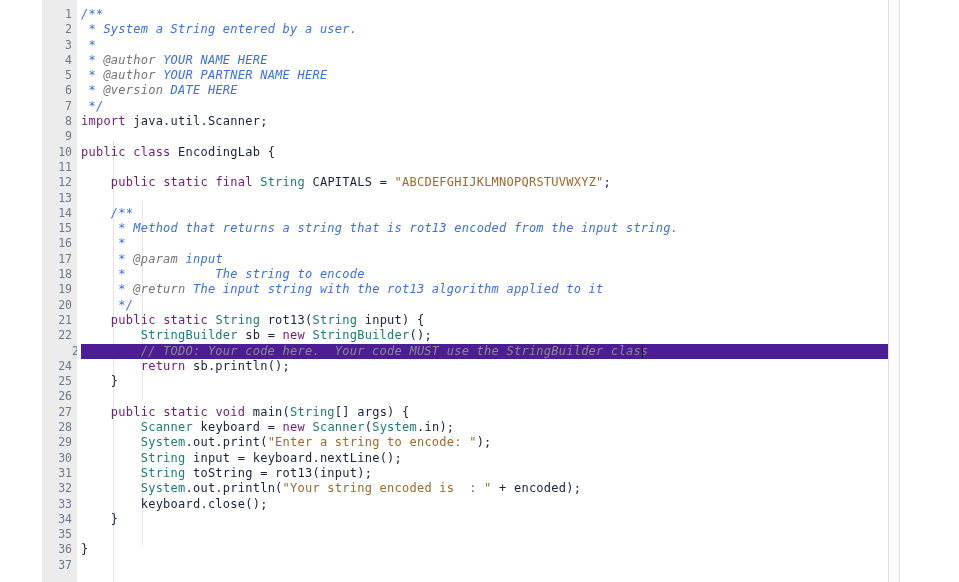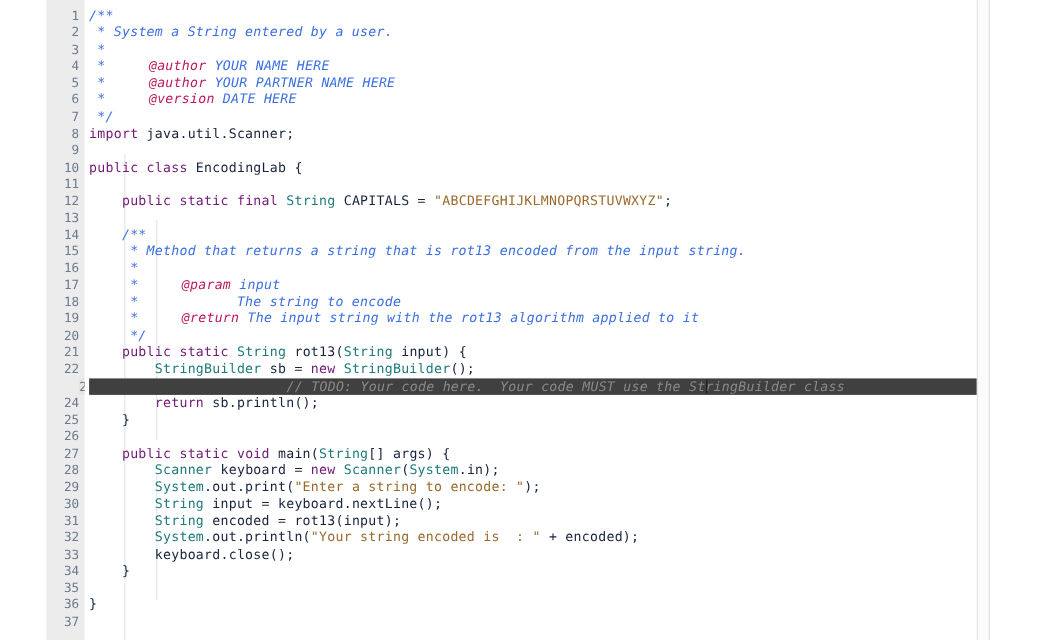--- a/index.html
+++ b/index.html
@@ -84,41 +84,40 @@
   .code-line {
     height: 15.3px;
     line-height: 15.3px;
     font-size: 12px;
     white-space: pre;
     color: #16233b;
     font-family: "DejaVu Sans Mono", "Liberation Mono", monospace;
     letter-spacing: 0.02em;
   }
   .code-line.cur {
-    background: #404040;
-    text-align: center;
+    background: #4c1d95;
   }
 
   
   .indent-guide {
     position: absolute;
     width: 1px;
     background: #e3e3e3;
     z-index: 1;
   }
 
   
   .t-kw      { color: #701a75; }                    
   .t-type    { color: #1f7a7a; }                    
   .t-ident   { color: #16233b; }                    
   .t-str     { color: #9b6a2f; }                    
   .t-punc    { color: #16233b; }
   .t-cmt     { color: #8a8a8a; font-style: italic; }      
   .t-doc     { color: #3b6fe0; font-style: italic; }      
-  .t-doctag  { color: #be185d; font-style: italic; margin-left: 32px; }      
+  .t-doctag  { color: #737373; font-style: italic; }      
   .t-docmark { color: #3b6fe0; font-style: italic; }      
 
   
   #caret {
     position: absolute;
     width: 1px;
     background: #1a1a1a;
     z-index: 5;
   }
 
@@ -236,21 +235,21 @@
           <div class="code-line"><span class="t-punc">    </span><span class="t-kw">public</span><span class="t-punc"> </span><span class="t-kw">static</span><span class="t-punc"> </span><span class="t-type">String</span><span class="t-ident"> rot13</span><span class="t-punc">(</span><span class="t-type">String</span><span class="t-ident"> input</span><span class="t-punc">) {</span></div>
           <div class="code-line"><span class="t-punc">        </span><span class="t-type">StringBuilder</span><span class="t-ident"> sb </span><span class="t-punc">= </span><span class="t-kw">new</span><span class="t-punc"> </span><span class="t-type">StringBuilder</span><span class="t-punc">();</span></div>
           <div class="code-line cur"><span class="t-cmt">        // TODO: Your code here.  Your code MUST use the StringBuilder class</span></div>
           <div class="code-line"><span class="t-punc">        </span><span class="t-kw">return</span><span class="t-ident"> sb.println</span><span class="t-punc">();</span></div>
           <div class="code-line"><span class="t-punc">    }</span></div>
           <div class="code-line">&nbsp;</div>
           <div class="code-line"><span class="t-punc">    </span><span class="t-kw">public</span><span class="t-punc"> </span><span class="t-kw">static</span><span class="t-punc"> </span><span class="t-kw">void</span><span class="t-ident"> main</span><span class="t-punc">(</span><span class="t-type">String</span><span class="t-ident">[] args</span><span class="t-punc">) {</span></div>
           <div class="code-line"><span class="t-punc">        </span><span class="t-type">Scanner</span><span class="t-ident"> keyboard </span><span class="t-punc">= </span><span class="t-kw">new</span><span class="t-punc"> </span><span class="t-type">Scanner</span><span class="t-punc">(</span><span class="t-type">System</span><span class="t-punc">.in);</span></div>
           <div class="code-line"><span class="t-punc">        </span><span class="t-type">System</span><span class="t-ident">.out.print</span><span class="t-punc">(</span><span class="t-str">"Enter a string to encode: "</span><span class="t-punc">);</span></div>
           <div class="code-line"><span class="t-punc">        </span><span class="t-type">String</span><span class="t-ident"> input </span><span class="t-punc">= </span><span class="t-ident">keyboard.nextLine</span><span class="t-punc">();</span></div>
-          <div class="code-line"><span class="t-punc">        </span><span class="t-type">String</span><span class="t-ident"> encoded </span><span class="t-punc">= </span><span class="t-ident">rot13</span><span class="t-punc">(input);</span></div>
+          <div class="code-line"><span class="t-punc">        </span><span class="t-type">String</span><span class="t-ident"> toString </span><span class="t-punc">= </span><span class="t-ident">rot13</span><span class="t-punc">(input);</span></div>
           <div class="code-line"><span class="t-punc">        </span><span class="t-type">System</span><span class="t-ident">.out.println</span><span class="t-punc">(</span><span class="t-str">"Your string encoded is  : "</span><span class="t-ident"> + encoded</span><span class="t-punc">);</span></div>
           <div class="code-line"><span class="t-ident">        keyboard.close</span><span class="t-punc">();</span></div>
           <div class="code-line"><span class="t-punc">    }</span></div>
           <div class="code-line">&nbsp;</div>
           <div class="code-line"><span class="t-punc">}</span></div>
         </div>
       <div id="caret" style="left: 565px; top: 344.6px; height: 13.3px;"></div>
     </div>
 
   </div>

